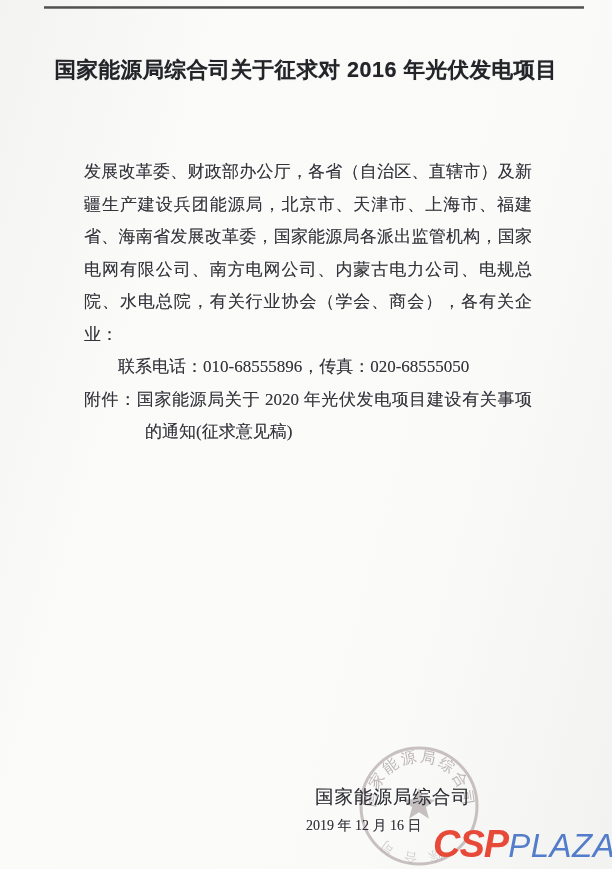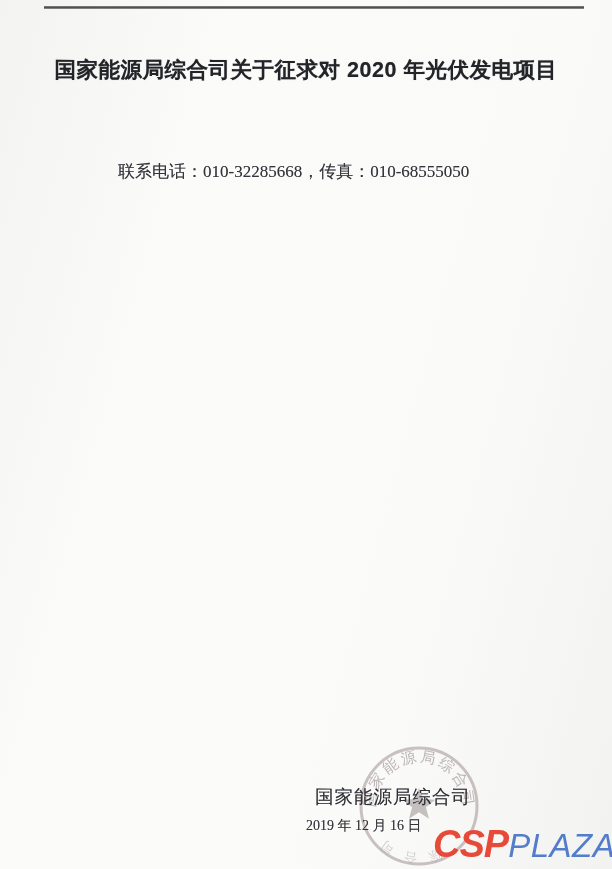--- a/index.html
+++ b/index.html
@@ -95,25 +95,27 @@
   }
 </style>
 </head>
 <body>
 
 <div class="page">
 
   <div class="scan-line"></div>
 
   <div class="title">
-    <div>国家能源局综合司关于征求对 2020 年光伏发电项目</div>
+    <div>国家能源局综合司关于征求对 2016 年光伏发电项目</div>
   </div>
 
   <div class="content">
-    <p class="indent">联系电话：010-32285668，传真：010-68555050</p>
+    <p>发展改革委、财政部办公厅，各省（自治区、直辖市）及新疆生产建设兵团能源局，北京市、天津市、上海市、福建省、海南省发展改革委，国家能源局各派出监管机构，国家电网有限公司、南方电网公司、内蒙古电力公司、电规总院、水电总院，有关行业协会（学会、商会），各有关企业：</p>
+    <p class="indent">联系电话：010-68555896，传真：020-68555050</p>
+    <p class="attachment"><span>附件：</span><span>国家能源局关于 2020 年光伏发电项目建设有关事项的通知(征求意见稿)</span></p>
   </div>
 
   <svg class="seal" width="130" height="127" viewBox="0 0 130 127">
     <circle cx="65" cy="64" r="58" fill="none" stroke="rgba(168,154,156,0.75)" stroke-width="3"></circle>
     <polygon points="65,46 60.7,57.1 48.8,57.7 58.1,65.3 55,76.8 65,70.3 75,76.8 71.9,65.3 81.2,57.7 69.3,57.1" fill="rgba(150,138,142,0.65)"></polygon>
     <defs>
       <path id="sealTopArc" d="M 21.7 71.6 A 44 44 0 1 1 108.3 71.6" fill="none"></path>
       <path id="sealBottomArc" d="M 106.6 88 A 48 48 0 0 1 23.4 88" fill="none"></path>
     </defs>
     <text font-size="15" fill="rgba(152,140,144,0.8)" font-family="Liberation Serif, DejaVu Serif, serif">

